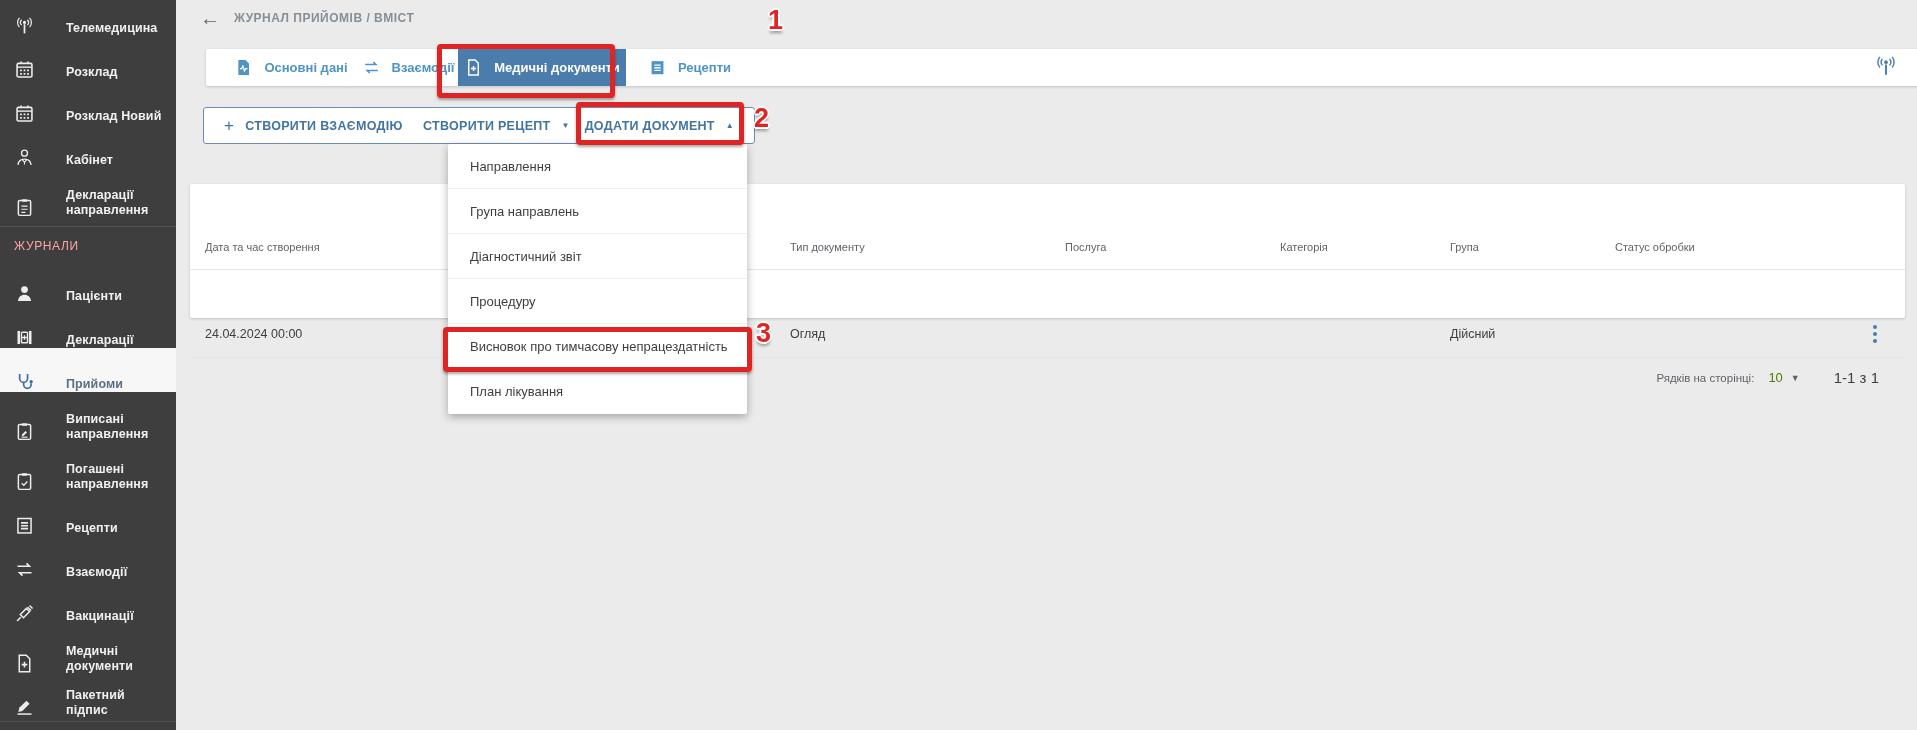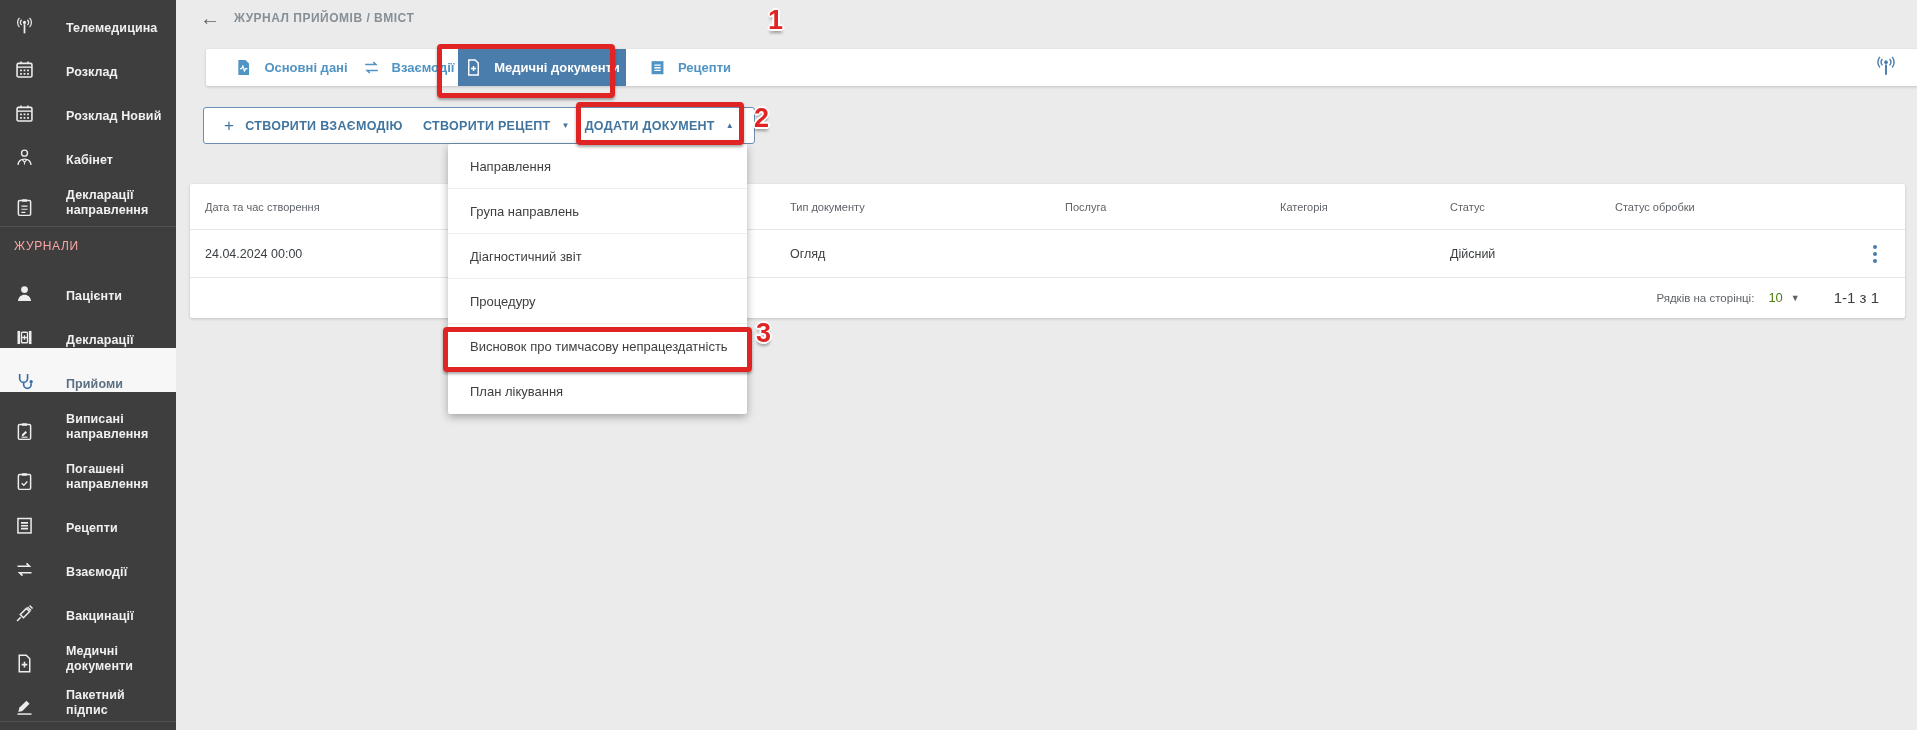--- a/index.html
+++ b/index.html
@@ -41,21 +41,21 @@
 
   
   .toolbar{position:absolute;left:27px;top:107px;width:552px;height:37px;background:#fff;border:1px solid #6d8eb0;border-radius:3px;display:flex;align-items:center;padding:0 20px;color:#41759f;}
   .tbtn{display:flex;align-items:center;gap:11px;font-size:12.5px;font-weight:600;letter-spacing:.3px;cursor:pointer;white-space:nowrap;}
   .tbtn .plus{font-size:17px;font-weight:400;line-height:1;}
   .tbtn .caret{font-size:8px;line-height:1;}
   .tb-gap1{width:34px;} .tb-gap2{width:25px;}
 
   
   .tablecard{position:absolute;left:14px;top:184px;width:1715px;height:134px;}
-  .tgrid{display:grid;grid-template-columns:600px 275px 215px 170px 165px 230px 60px;align-items:center;}
+  .tgrid{display:grid;grid-template-columns:600px 275px 215px 170px 165px 230px 60px;align-items:center;margin-top:40px;}
   .thead{height:46px;border-bottom:1px solid #e6e6e6;color:#5f6368;font-size:11px;}
   .thead .c1{padding-left:15px;}
   .trow{height:48px;border-bottom:1px solid #e6e6e6;color:#3c4043;font-size:12.5px;}
   .trow .c1{padding-left:15px;}
   .kebab{display:flex;flex-direction:column;gap:3px;align-items:center;justify-content:center;cursor:pointer;}
   .kebab i{width:4px;height:4px;border-radius:50%;background:#4a7dab;}
   .tfoot{height:39px;display:flex;justify-content:flex-end;align-items:center;padding-right:26px;color:#5f6368;font-size:11.5px;}
   .pp-val{margin-left:14px;font-size:13px;color:#4d7c0f;}
   .pp-caret{margin-left:8px;font-size:9px;color:#5f6368;cursor:pointer;}
   .pp-range{margin-left:34px;color:#3c4043;font-size:15px;}
@@ -294,21 +294,21 @@
         <span class="caret">▲</span>
       </div>
     </div>
 
     <div class="card tablecard">
       <div class="tgrid thead">
         <div class="c1">Дата та час створення</div>
         <div>Тип документу</div>
         <div>Послуга</div>
         <div>Категорія</div>
-        <div>Статус</div>
+        <div>Група</div>
         <div>Статус обробки</div>
         <div></div>
       </div>
       <div class="tgrid trow">
         <div class="c1">24.04.2024 00:00</div>
         <div>Огляд</div>
         <div></div>
         <div></div>
         <div>Дійсний</div>
         <div></div>

